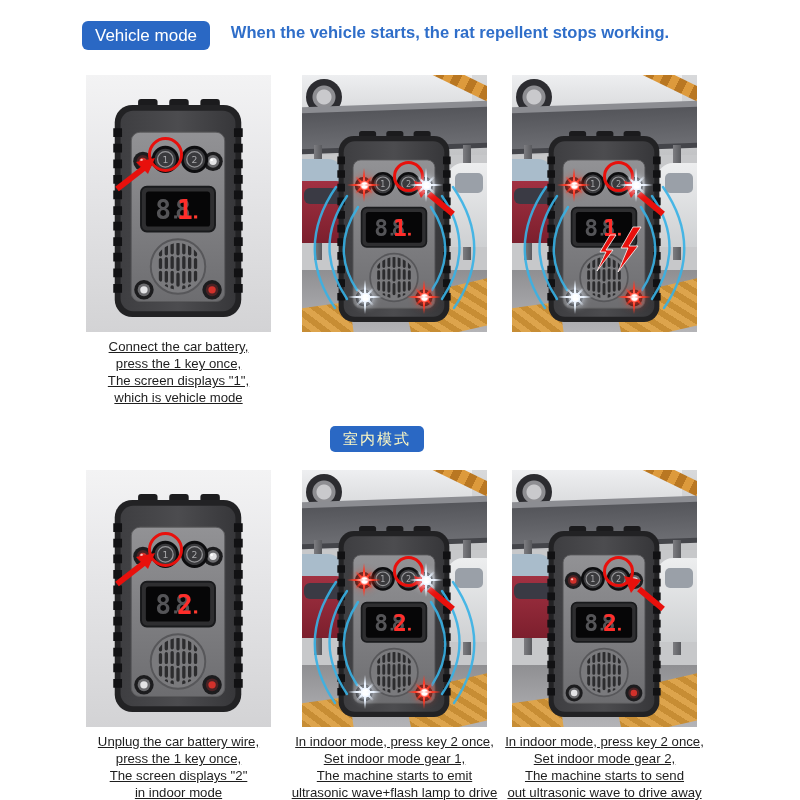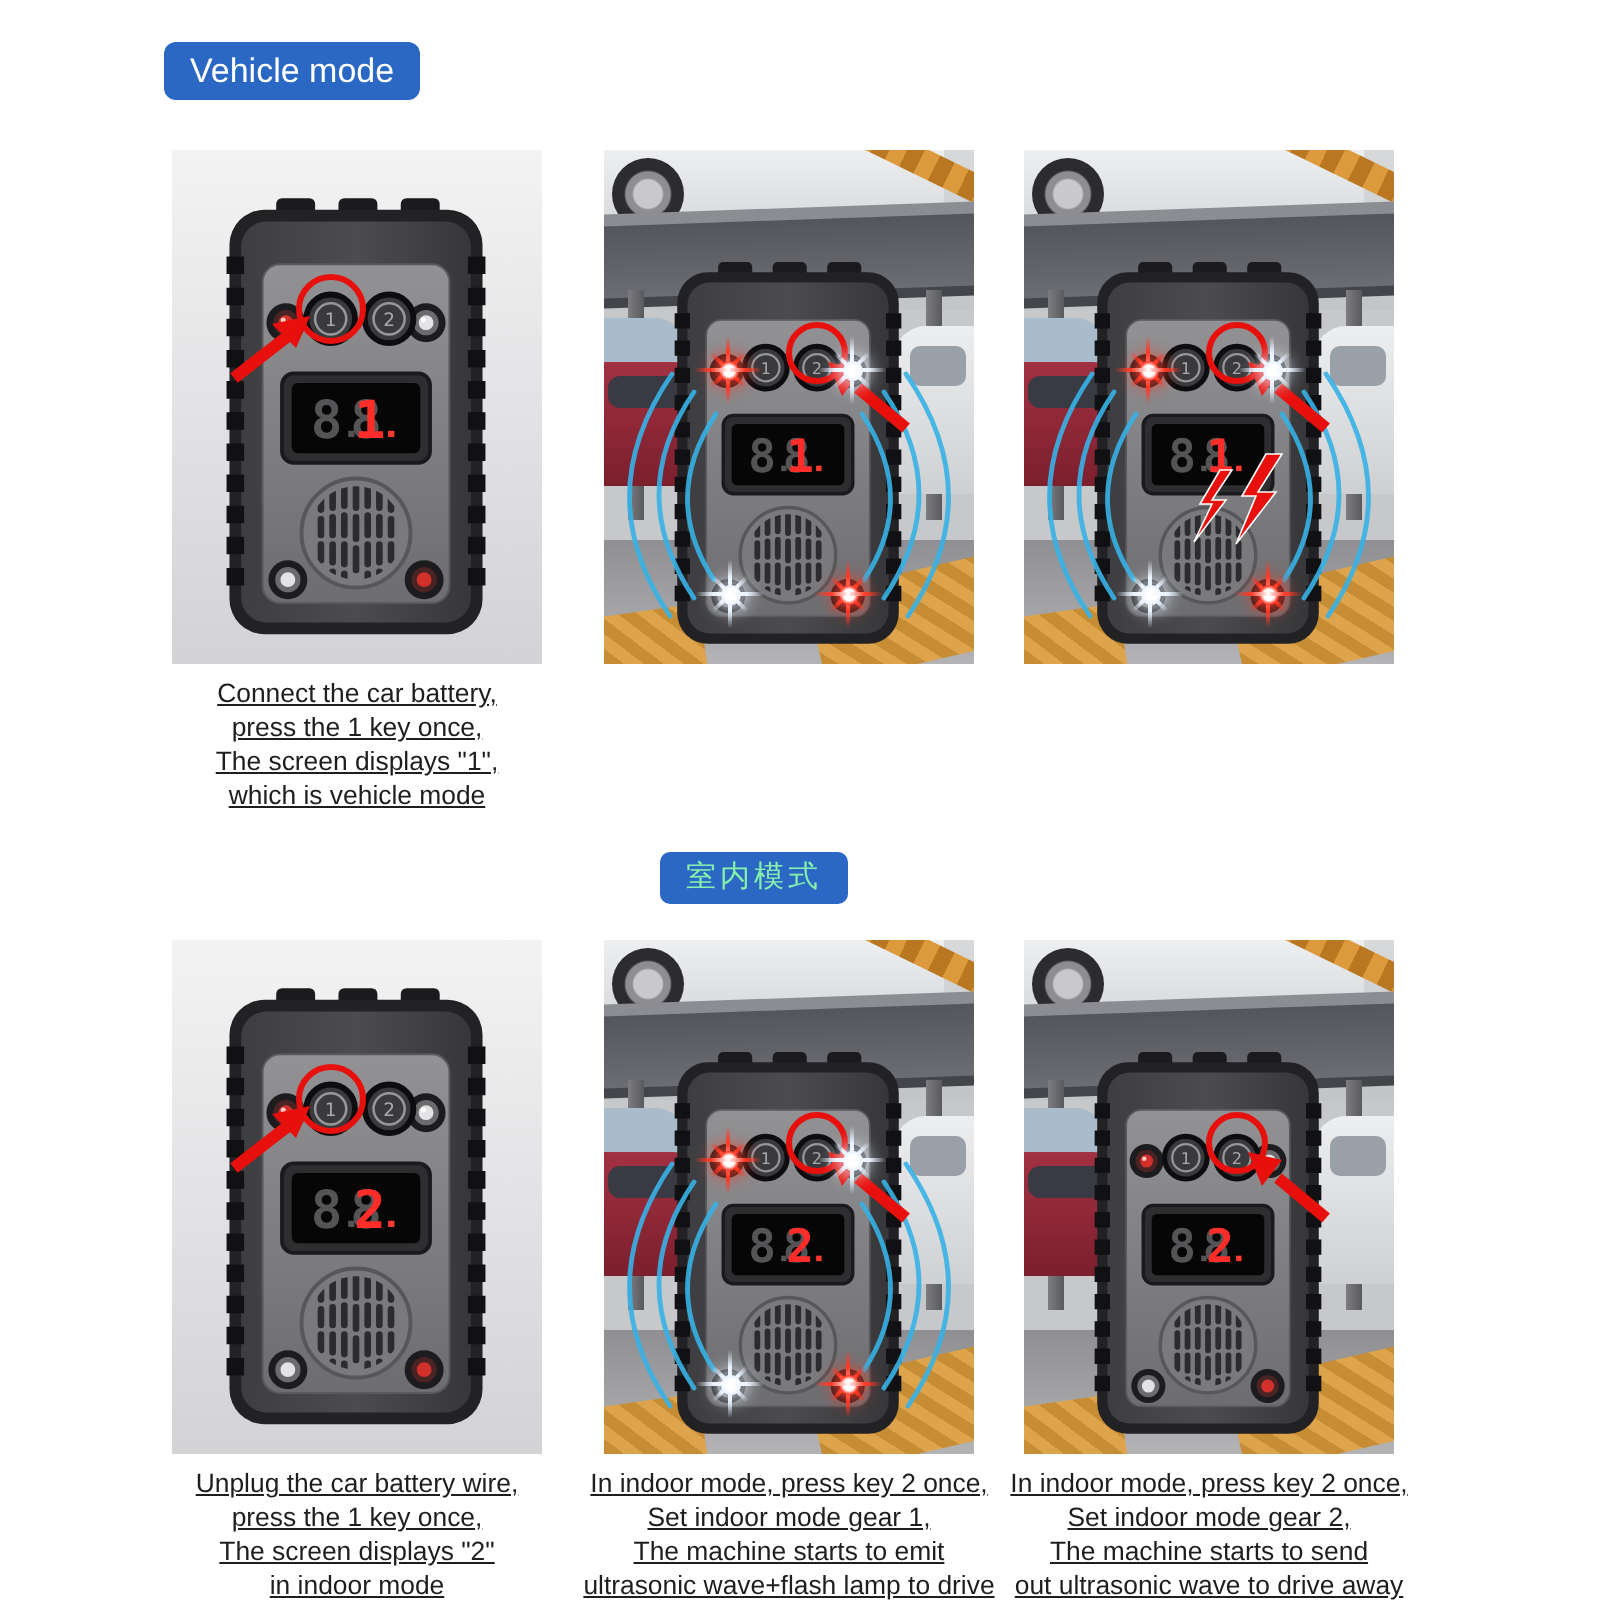--- a/index.html
+++ b/index.html
@@ -4,21 +4,21 @@
 <style>
   html,body{margin:0;padding:0;background:#fff;}
   .page{position:relative;width:800px;height:800px;background:#ffffff;overflow:hidden;
         font-family:"Liberation Sans",sans-serif;}
 
   
   .mode-badge{position:absolute;left:82px;top:21px;background:#2a68c4;color:#fff;
               font-size:17px;line-height:21px;padding:4px 13px;border-radius:6px;}
   .header-lines{position:absolute;left:160px;top:21px;width:580px;text-align:center;
                 color:#2f6ec9;font-size:16.5px;font-weight:bold;line-height:22px;}
-  .indoor-badge{position:absolute;left:330px;top:426px;background:#2a68c4;color:#86efac;
+  .indoor-badge{position:absolute;left:330px;top:426px;background:#2a68c4;color:#fef9c3;
                 font-size:15px;line-height:18px;padding:4px 13px;border-radius:5px;letter-spacing:2px;}
 
   
   .panel{position:absolute;width:185px;height:257px;}
   .p1{left:86px;top:75px}.p2{left:302px;top:75px}.p3{left:512px;top:75px}
   .p4{left:86px;top:470px}.p5{left:302px;top:470px}.p6{left:512px;top:470px}
   .photo{position:absolute;inset:0;overflow:hidden;}
   .caption{position:absolute;top:263px;left:-27px;width:239px;text-align:center;
            font-size:13.2px;line-height:17px;color:#1e1e1e;white-space:pre-line;text-decoration:underline;}
 
@@ -150,20 +150,21 @@
         <circle cx="110" cy="196" r="3.8" fill="#d2312b"></circle>
     </g>
 
   </defs>
 </svg>
 
 <div class="page">
 
   <div class="mode-badge">Vehicle mode</div>
   <div class="header-lines">
+    <div>When the vehicle starts, the rat repellent stops working.</div>
   </div>
 
   <div class="indoor-badge">室内模式</div>
 
   <div class="panel plain p1">
     <div class="photo">
       <div class="plain-bg"></div>
       <svg class="device" viewBox="0 0 150 230">
         <use href="#device-base"></use>
         <text class="seg" x="82.1" y="123" text-anchor="middle">1</text>

